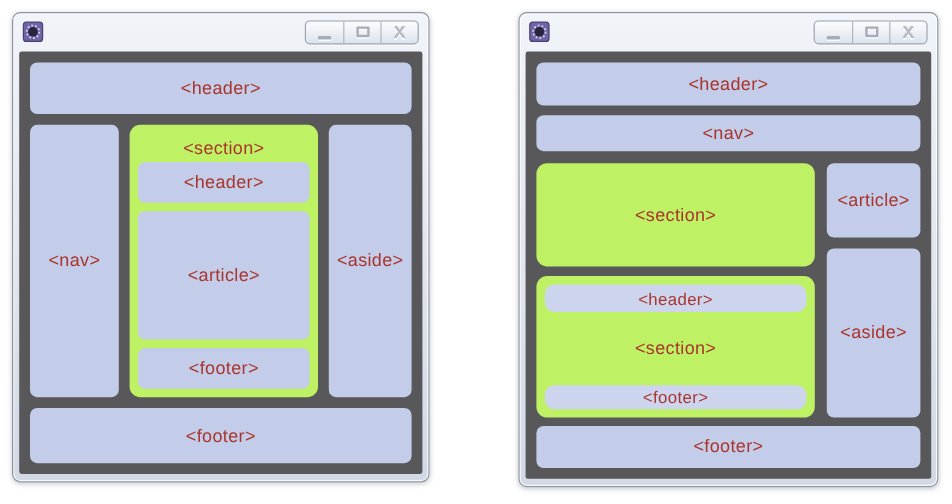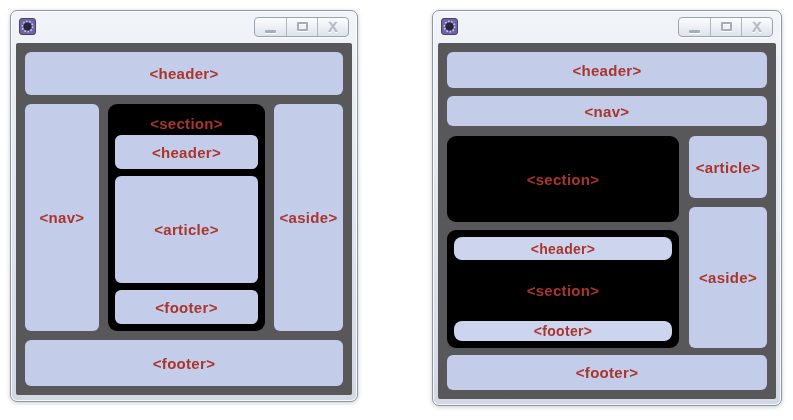--- a/index.html
+++ b/index.html
@@ -48,24 +48,24 @@
                  text-shadow:0 1px 0 #ffffff, 0 0 1px #868d99; letter-spacing:0; }
 
   
   .content {
     position:absolute; left:5px; right:5px; top:32px; bottom:6px;
     background:#58585a; border-radius:2px;
     padding:9px; display:flex; flex-direction:column;
   }
   .box { display:flex; align-items:center; justify-content:center; }
   .light { background:#c3cce8; border-radius:6px; }
-  .blue  { background:#000000; border-radius:9px; }
+  .blue  { background:#bef264; border-radius:9px; }
   .bar   { background:#ccd4ee; border-radius:8px; }
 
-  .lbl { color:#a9352c; font-weight:bold; font-size:15px; letter-spacing:.3px;
+  .lbl { color:#a9352c; font-weight:normal; font-size:15px; letter-spacing:.3px;
          white-space:nowrap; }
   .lbl-sm { font-size:14px; }
 
   
   .wl-header { height:43px; }
   .wl-row    { flex:1; display:flex; margin:9px 0; }
   .wl-nav    { width:74px; }
   .wl-sec    { flex:1; margin:0 9px; display:flex; flex-direction:column;
                padding:7px; }
   .wl-sec-title { height:24px; display:flex; align-items:center; justify-content:center; }

